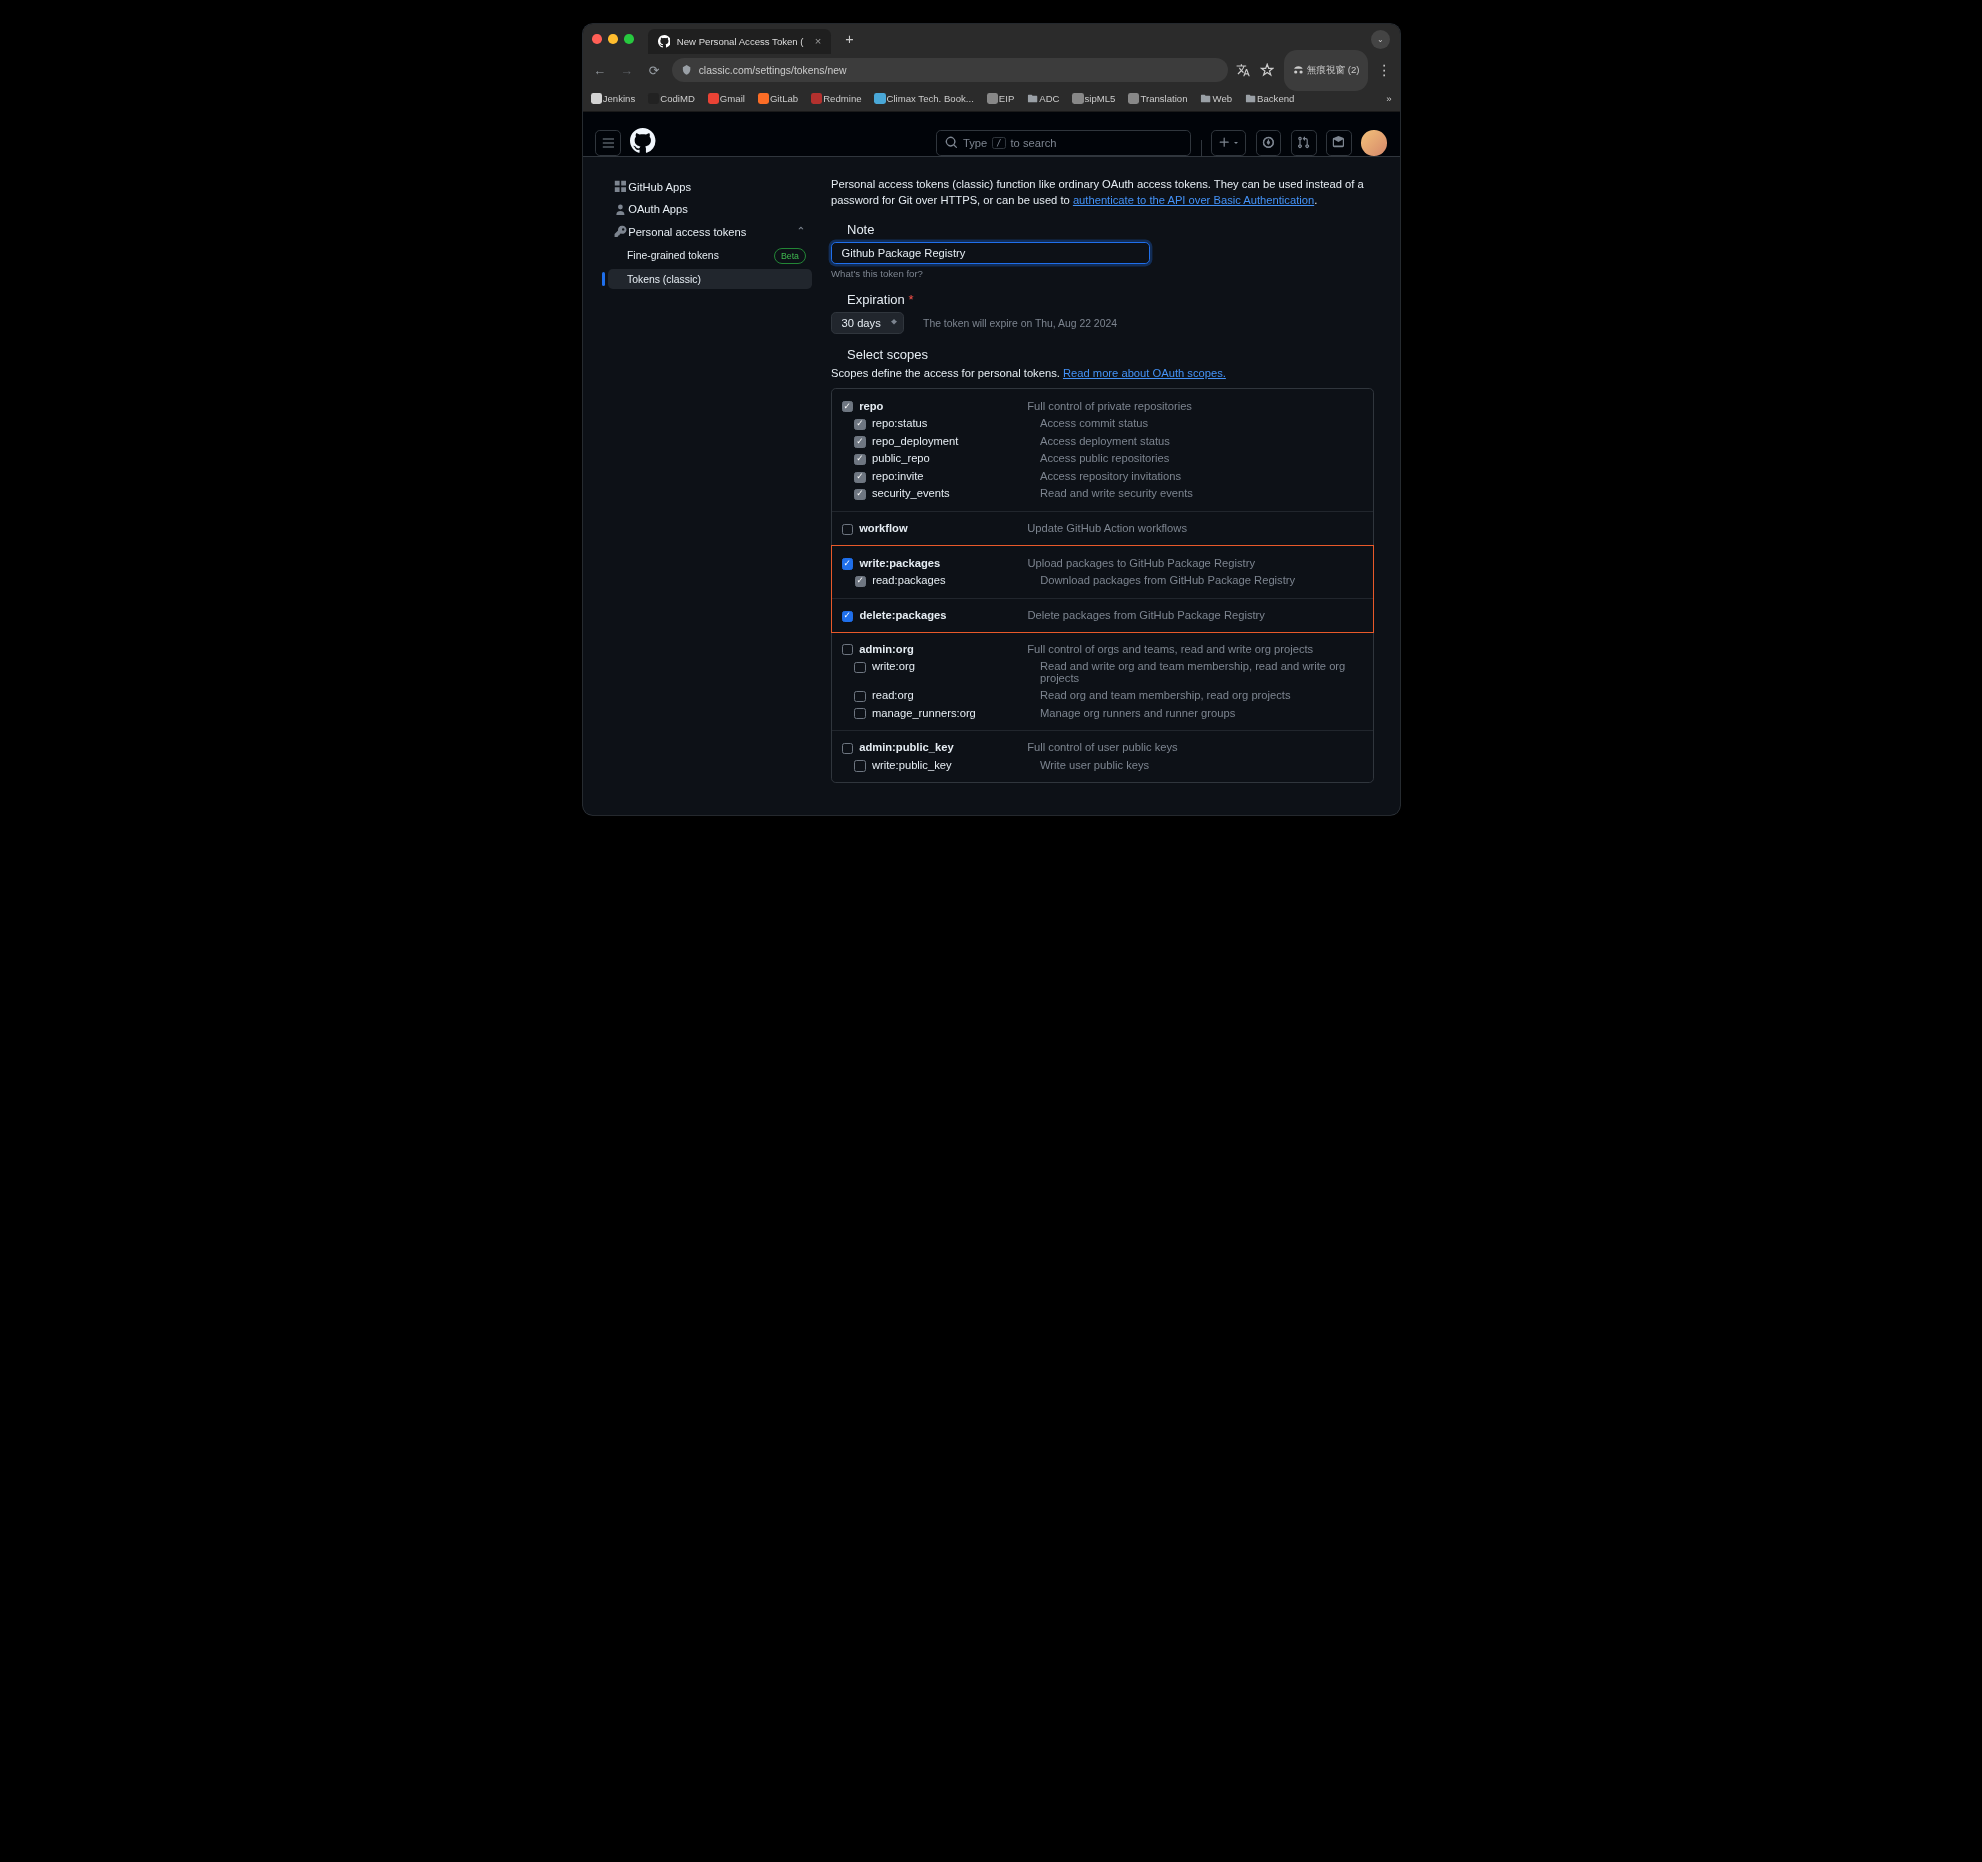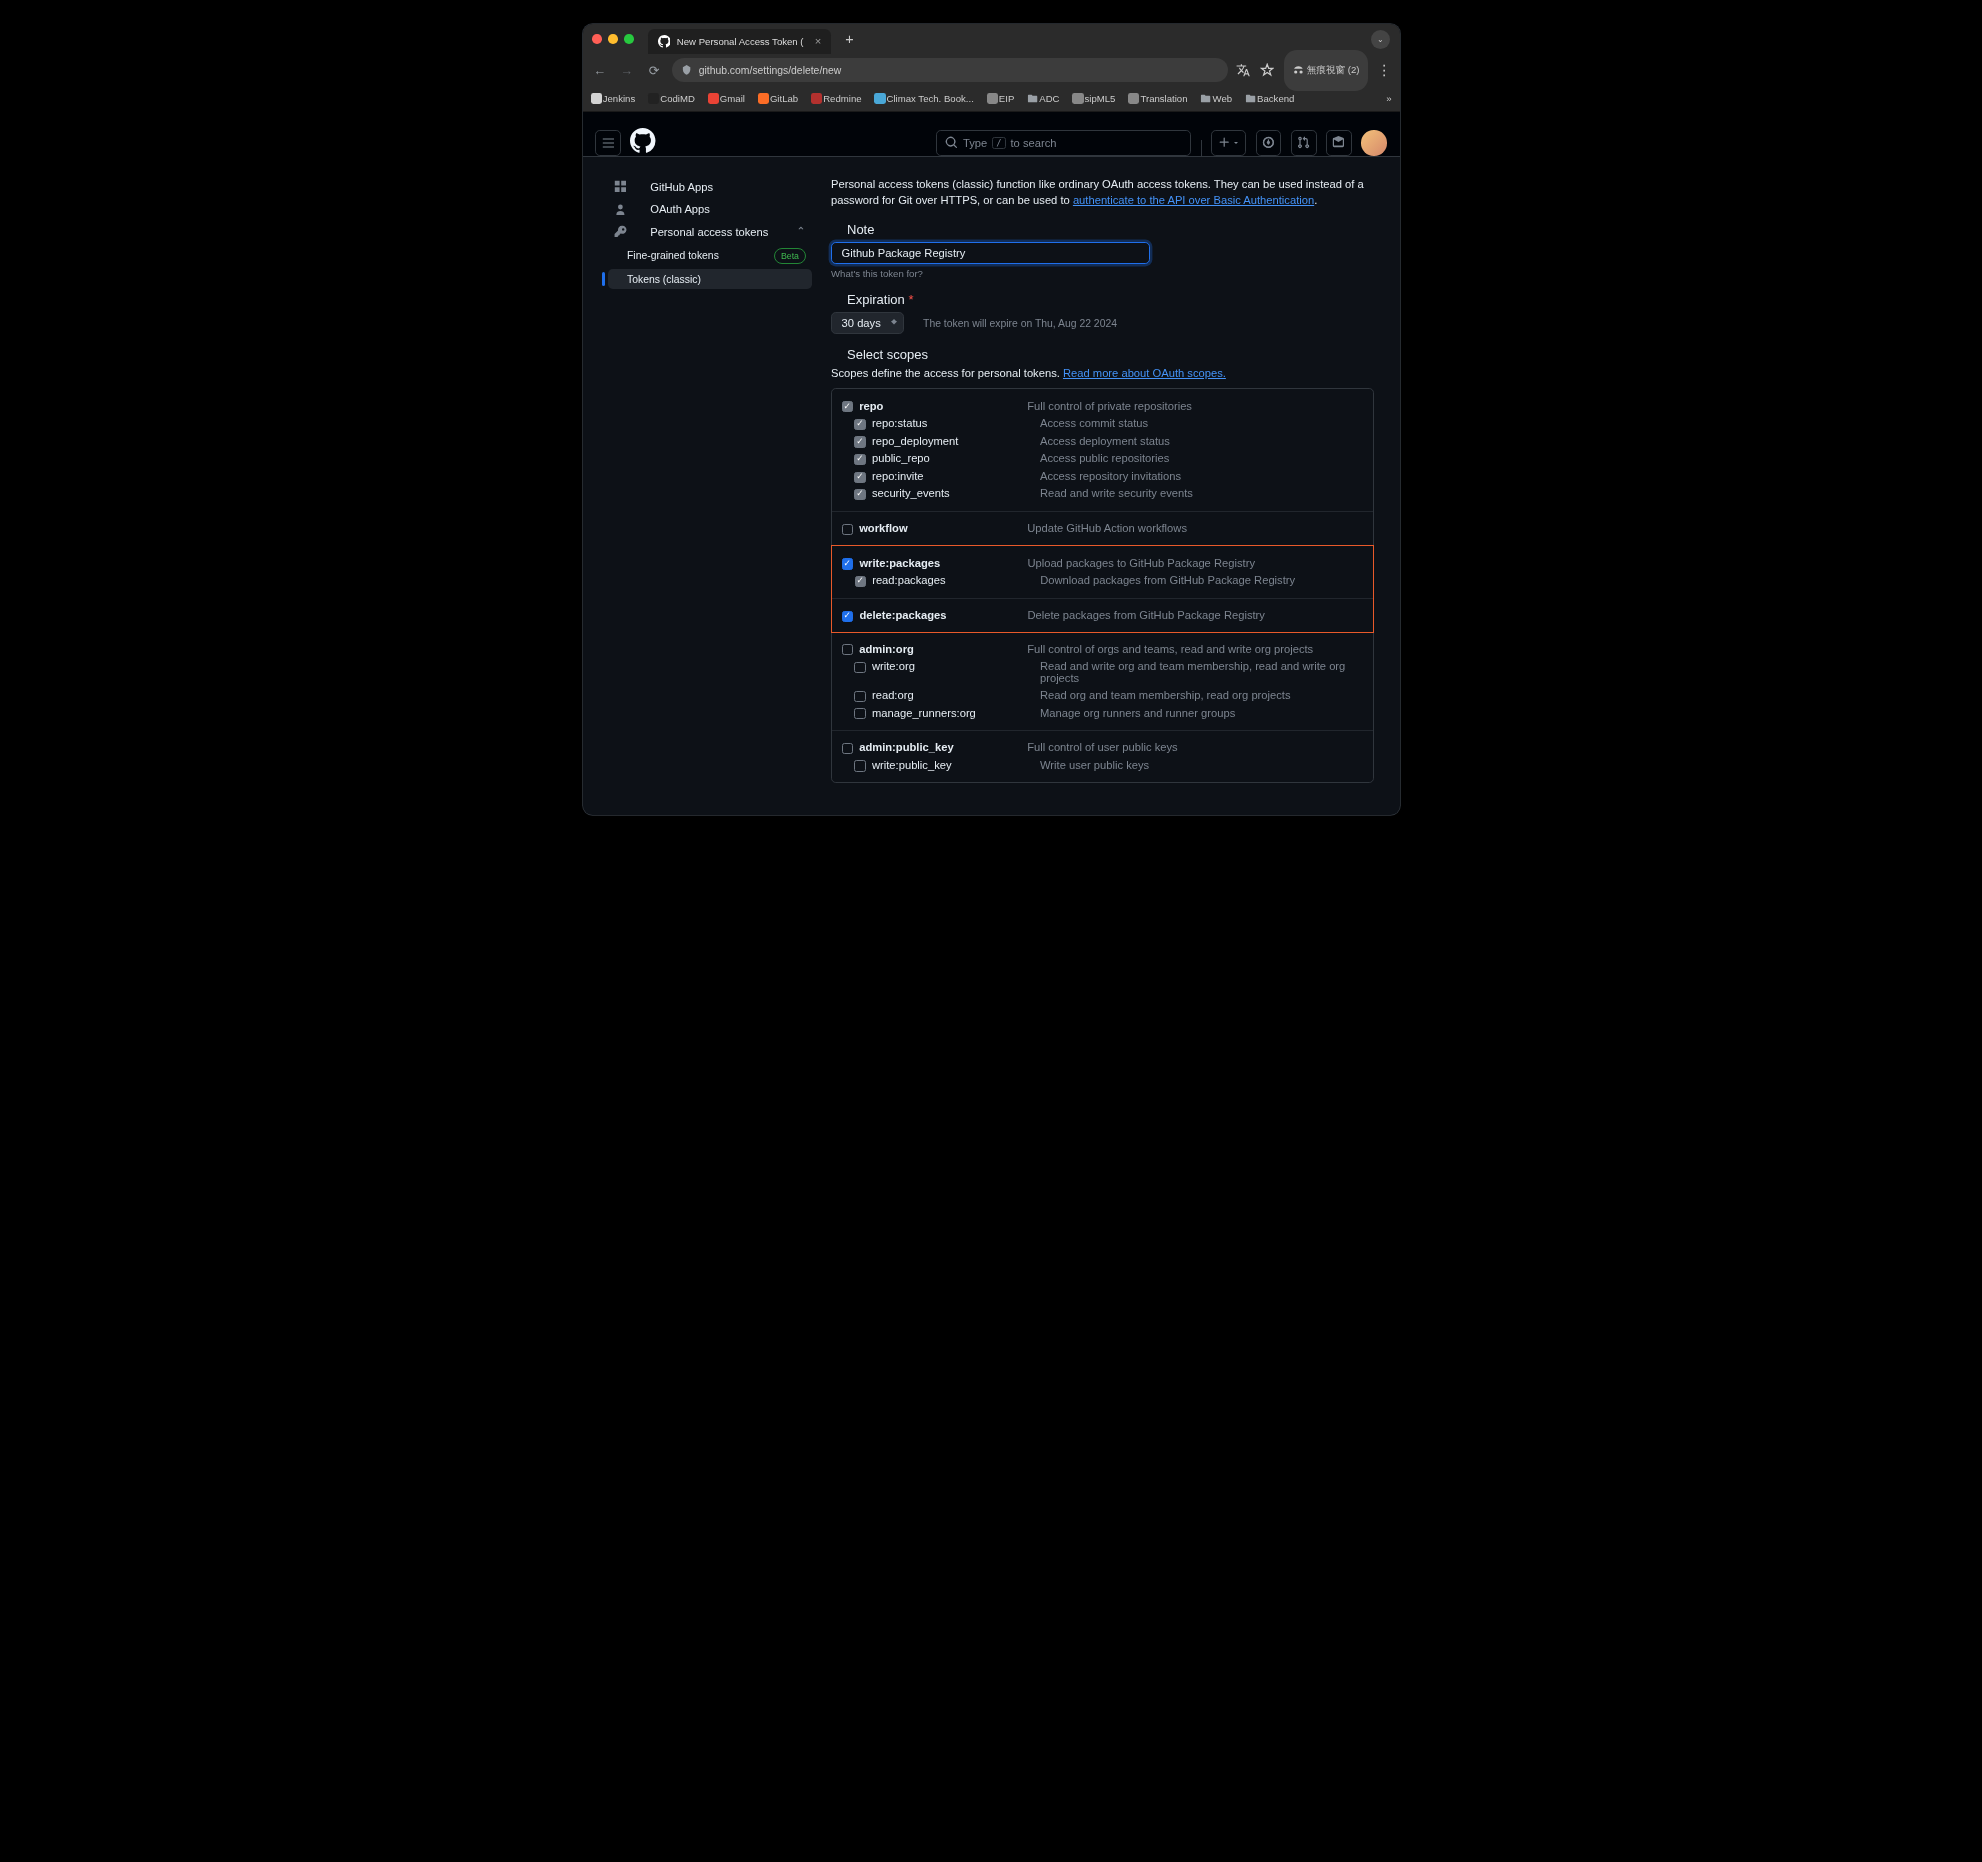--- a/index.html
+++ b/index.html
@@ -29,21 +29,21 @@
 .gh-burger { width: 25.5px; height: 25.5px; border: 0.8px solid #30363d; border-radius: 4.8px; display: flex; align-items: center; justify-content: center; color: #7d8590; }
 .gh-logo svg { fill: #f0f6fc; width: 25.5px; height: 25.5px; }
 .gh-search { flex: 0 0 255px; margin-left: auto; border: 0.8px solid #30363d; border-radius: 4.8px; height: 25.5px; display: flex; align-items: center; padding: 0 8px; color: #7d8590; gap: 4.8px; font-size: 11.2px; }
 .gh-search kbd { border: 0.8px solid #30363d; border-radius: 2.4px; padding: 0 3.2px; font-size: 8.8px; }
 .gh-divider { width: 0.8px; height: 16px; background: #30363d; }
 .gh-iconbtn { width: 25.5px; height: 25.5px; border: 0.8px solid #30363d; border-radius: 4.8px; display: flex; align-items: center; justify-content: center; color: #7d8590; }
 .gh-iconbtn.add { width: 35px; gap: 1.6px; }
 .gh-avatar { width: 25.5px; height: 25.5px; border-radius: 50%; background: linear-gradient(135deg, #f4c27a, #d4876a); }
 .gh-body { display: flex; padding: 19px 25.5px; gap: 19px; }
 .sidebar { width: 204px; flex-shrink: 0; }
-.nav-item { display: flex; align-items: center; gap: 23px; padding: 4.8px 6.4px; border-radius: 4.8px; color: #e6edf3; font-size: 11.2px; cursor: pointer; position: relative; }
+.nav-item { display: flex; align-items: center; gap: 1px; padding: 4.8px 6.4px; border-radius: 4.8px; color: #e6edf3; font-size: 11.2px; cursor: pointer; position: relative; }
 .nav-item.active { background: #21262d; }
 .nav-item.active::before { content: ''; position: absolute; left: -6.4px; top: 3.2px; bottom: 3.2px; width: 3.2px; background: #1f6feb; border-radius: 1.6px; }
 .nav-item svg { width: 12.8px; height: 12.8px; fill: #7d8590; }
 .nav-sub { padding-left: 19px; font-size: 10.4px; }
 .nav-expand { margin-left: auto; color: #7d8590; }
 .badge-beta { border: 0.8px solid #238636; color: #3fb950; border-radius: 19px; padding: 0 5.6px; font-size: 8.8px; margin-left: auto; line-height: 14.4px; }
 .main { flex: 1; min-width: 0; }
 h1 { font-size: 19px; font-weight: 400; padding-bottom: 6.4px; border-bottom: 0.8px solid #21262d; margin-bottom: 12.8px; }
 .intro { font-size: 11.2px; color: #e6edf3; margin-bottom: 12.8px; line-height: 1.5; }
 .intro a { color: #4493f8; text-decoration: underline; }
@@ -98,21 +98,21 @@
   </div>
 
   <div class="urlbar-row">
     <span class="nav-btn">←</span>
     <span class="nav-btn disabled">→</span>
     <span class="nav-btn">⟳</span>
     <div class="urlbar">
       <svg width="11.2" height="11.2" viewBox="0 0 24 24">
           <path fill="#9aa0a6" d="M12 2L4 7v5c0 5 3.4 9.7 8 11 4.6-1.3 8-6 8-11V7l-8-5z"></path>
         </svg>
-      <span>github.com/settings/delete/new</span>
+      <span>classic.com/settings/tokens/new</span>
     </div>
     <div class="urlbar-right">
       <svg width="14.4" height="14.4" viewBox="0 0 24 24">
           <path fill="#ccc" d="M12.87 15.07l-2.54-2.51.03-.03c1.74-1.94 2.98-4.17 3.71-6.53H17V4h-7V2H8v2H1v2h11.17C11.5 7.92 10.44 9.75 9 11.35 8.07 10.32 7.3 9.19 6.69 8h-2c.73 1.63 1.73 3.17 2.98 4.56l-5.09 5.02L4 19l5-5 3.11 3.11.76-2.04zM18.5 10h-2L12 22h2l1.12-3h4.75L21 22h2l-4.5-12zm-2.62 7l1.62-4.33L19.12 17h-3.24z"></path>
         </svg>
       <svg width="14.4" height="14.4" viewBox="0 0 24 24">
           <path fill="none" stroke="#ccc" stroke-width="2" d="M12 2l2.5 7h7l-5.7 4.2 2.2 7L12 16l-6 4.2 2.2-7L2.5 9h7z"></path>
         </svg>
       <div class="incognito">
         <svg width="12.8" height="12.8" viewBox="0 0 24 24">

